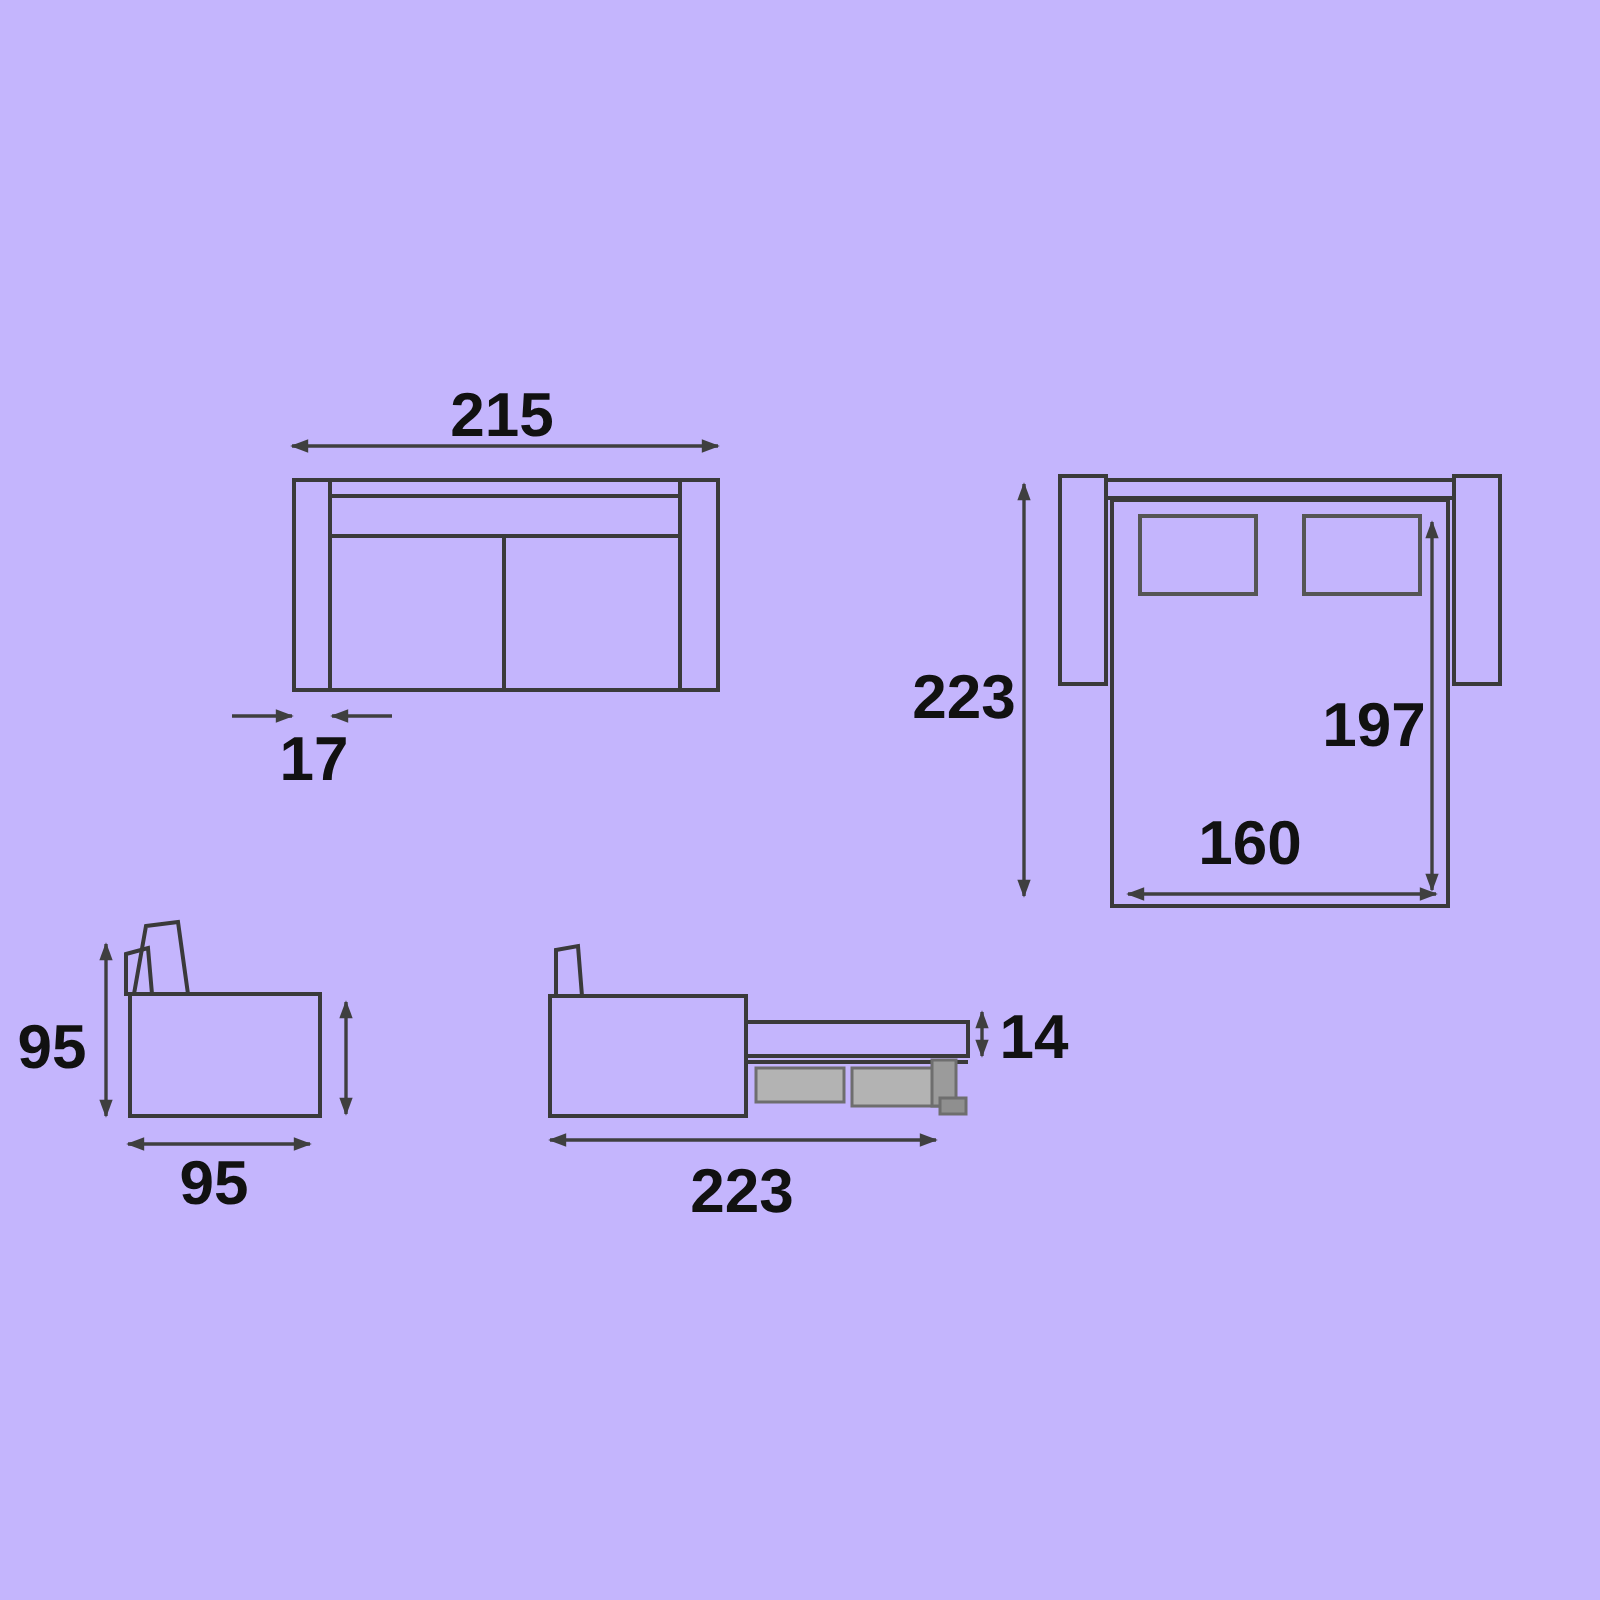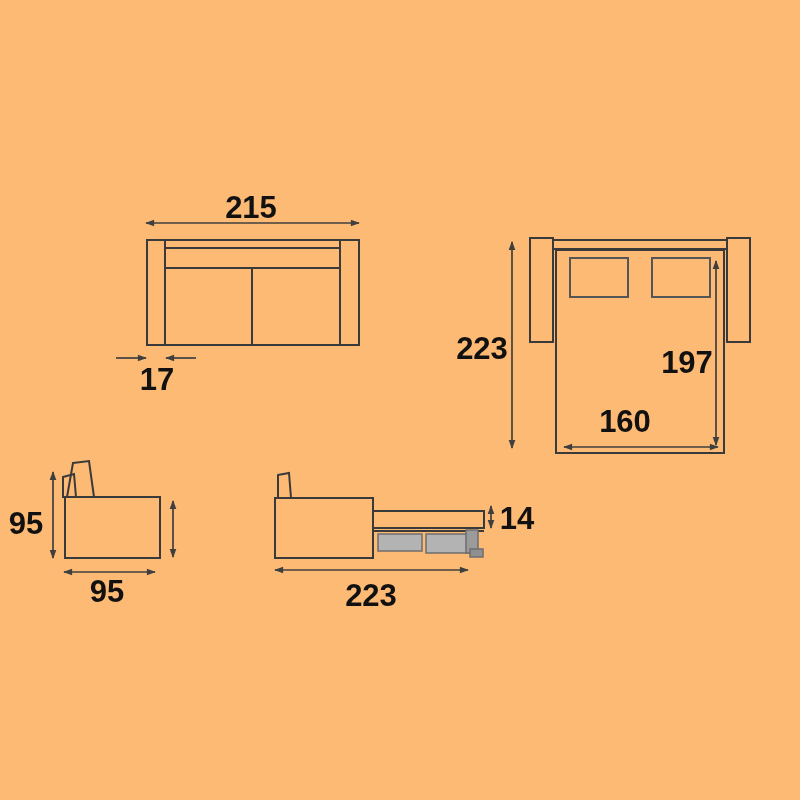--- a/index.html
+++ b/index.html
@@ -4,21 +4,21 @@
 <style>
   html, body {
     margin: 0;
     padding: 0;
     background: #f4f4f4;
   }
   .canvas {
     position: relative;
     width: 800px;
     height: 800px;
-    background: #fdba74;
+    background: #c4b5fd;
     overflow: hidden;
   }
   svg { display: block; }
   .outline {
     fill: none;
     stroke: #3a3a3a;
     stroke-width: 2;
     stroke-linejoin: miter;
   }
   .pillow {

